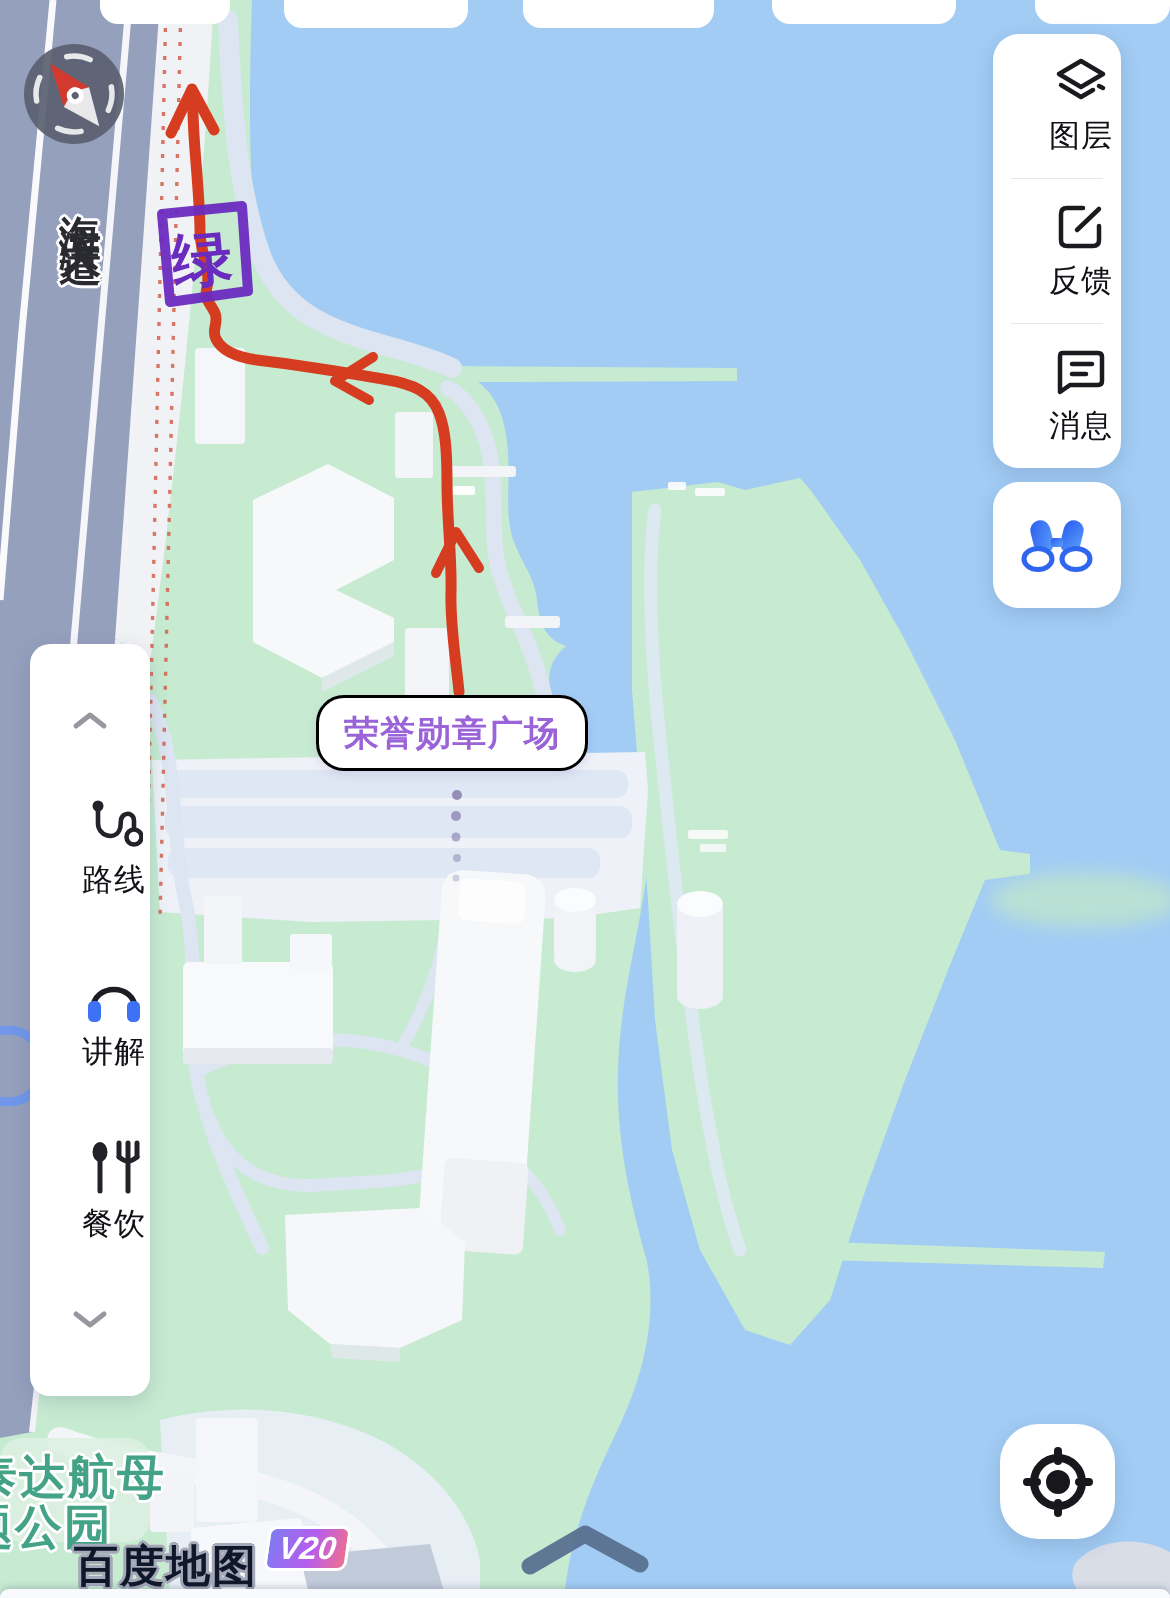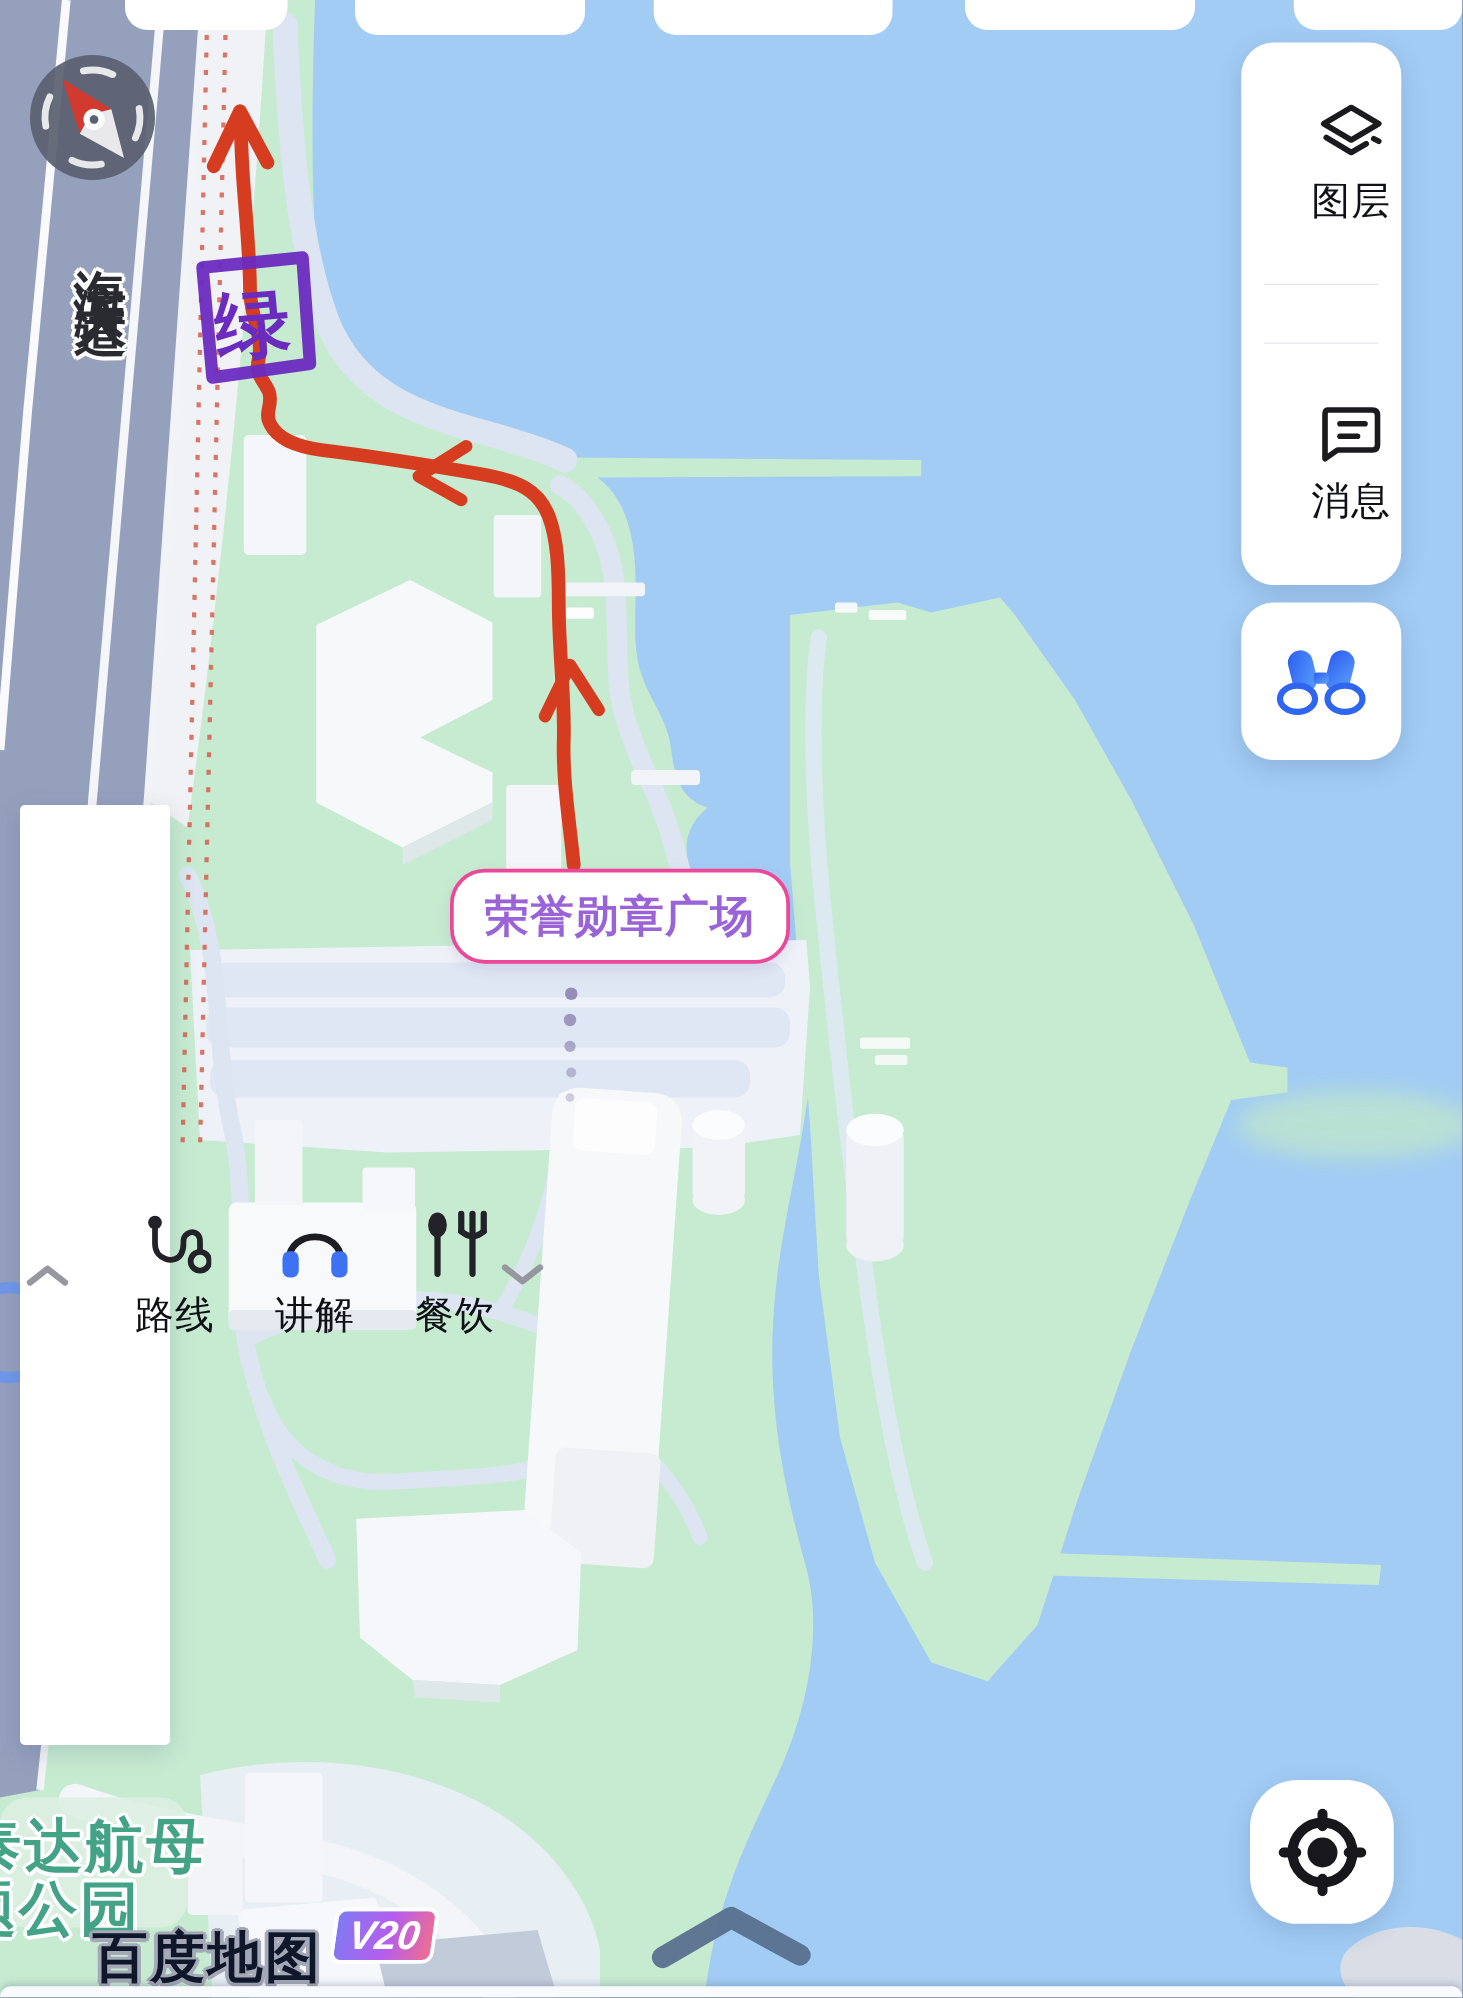--- a/index.html
+++ b/index.html
@@ -12,29 +12,29 @@
   .panel-item{display:flex;flex-direction:column;align-items:center;gap:6px;margin-left:48px;}
   .panel-label{font-size:31px;color:#101116;font-weight:500;letter-spacing:1px;white-space:nowrap;}
   .divider{height:1px;background:#e7e7ec;margin:0 18px;}
   
   #right-panel{left:993px;top:34px;width:128px;height:434px;display:flex;
                flex-direction:column;justify-content:space-evenly;}
   
   #tour-button{left:993px;top:482px;width:128px;height:126px;display:flex;
                align-items:center;justify-content:center;}
   
-  #left-panel{left:16px;top:644px;width:120px;height:752px;display:flex;
-              flex-direction:row;justify-content:space-evenly;align-items:center;border-radius:4px;}
+  #left-panel{left:30px;top:644px;width:120px;height:752px;display:flex;
+              flex-direction:column;justify-content:space-evenly;align-items:center;border-radius:20px;}
   
   #locate-button{left:1000px;top:1424px;width:115px;height:115px;border-radius:38px;
                  display:flex;align-items:center;justify-content:center;}
   
   #poi-bubble{left:316px;top:695px;width:266px;height:70px;background:#fff;
-              border:3px solid #ec4899;border-radius:28px;display:flex;align-items:center;
-              justify-content:center;box-shadow:0 4px 10px rgba(120,90,170,.15);margin-left:44px;}
+              border:3px solid #000000;border-radius:28px;display:flex;align-items:center;
+              justify-content:center;box-shadow:0 4px 10px rgba(120,90,170,.15);}
   #poi-bubble span{font-size:35px;font-weight:700;color:#9a63d8;letter-spacing:1px;}
   
   #road-label{left:52px;top:182px;writing-mode:vertical-rl;text-orientation:upright;
               font-size:42px;font-weight:700;color:#2a2a31;letter-spacing:10px;
               text-shadow:-3px 0 0 #fff,3px 0 0 #fff,0 -3px 0 #fff,0 3px 0 #fff,
                           -2px -2px 0 #fff,2px -2px 0 #fff,-2px 2px 0 #fff,2px 2px 0 #fff;}
   
   #annotation-char{left:172px;top:220px;font-size:60px;font-weight:700;color:#6a2bbf;
                    transform:rotate(-5deg);}
   
@@ -226,20 +226,29 @@
       <span>
         <svg width="56" height="54" viewBox="0 0 56 54" fill="none" stroke="#1b1b1f" stroke-width="4.5" stroke-linejoin="round" stroke-linecap="round">
           <polygon points="28,6 50,19 28,32 6,19"></polygon>
           <path d="M 8,30 L 28,42 L 40,35"></path>
           <path d="M 46,31 L 50,33"></path>
         </svg>
       </span>
       <span class="panel-label">图层</span>
     </div>
     <div class="divider"></div>
+    <div class="panel-item">
+      <span>
+        <svg width="56" height="54" viewBox="0 0 56 54" fill="none" stroke="#1b1b1f" stroke-width="4.5" stroke-linejoin="round" stroke-linecap="round">
+          <path d="M 30,8 L 14,8 Q 8,8 8,14 L 8,40 Q 8,46 14,46 L 40,46 Q 46,46 46,40 L 46,26"></path>
+          <line x1="24" y1="30" x2="46" y2="9"></line>
+        </svg>
+      </span>
+      <span class="panel-label">反馈</span>
+    </div>
     <div class="divider"></div>
     <div class="panel-item">
       <span>
         <svg width="56" height="54" viewBox="0 0 56 54" fill="none" stroke="#1b1b1f" stroke-width="4.5" stroke-linejoin="round" stroke-linecap="round">
           <path d="M 10,8 L 46,8 Q 50,8 50,12 L 50,36 Q 50,40 46,40 L 18,40 L 8,47 L 8,12 Q 8,8 10,8 Z" transform="translate(-1,0)"></path>
           <line x1="19" y1="19" x2="39" y2="19"></line>
           <line x1="19" y1="29" x2="33" y2="29"></line>
         </svg>
       </span>
       <span class="panel-label">消息</span>

